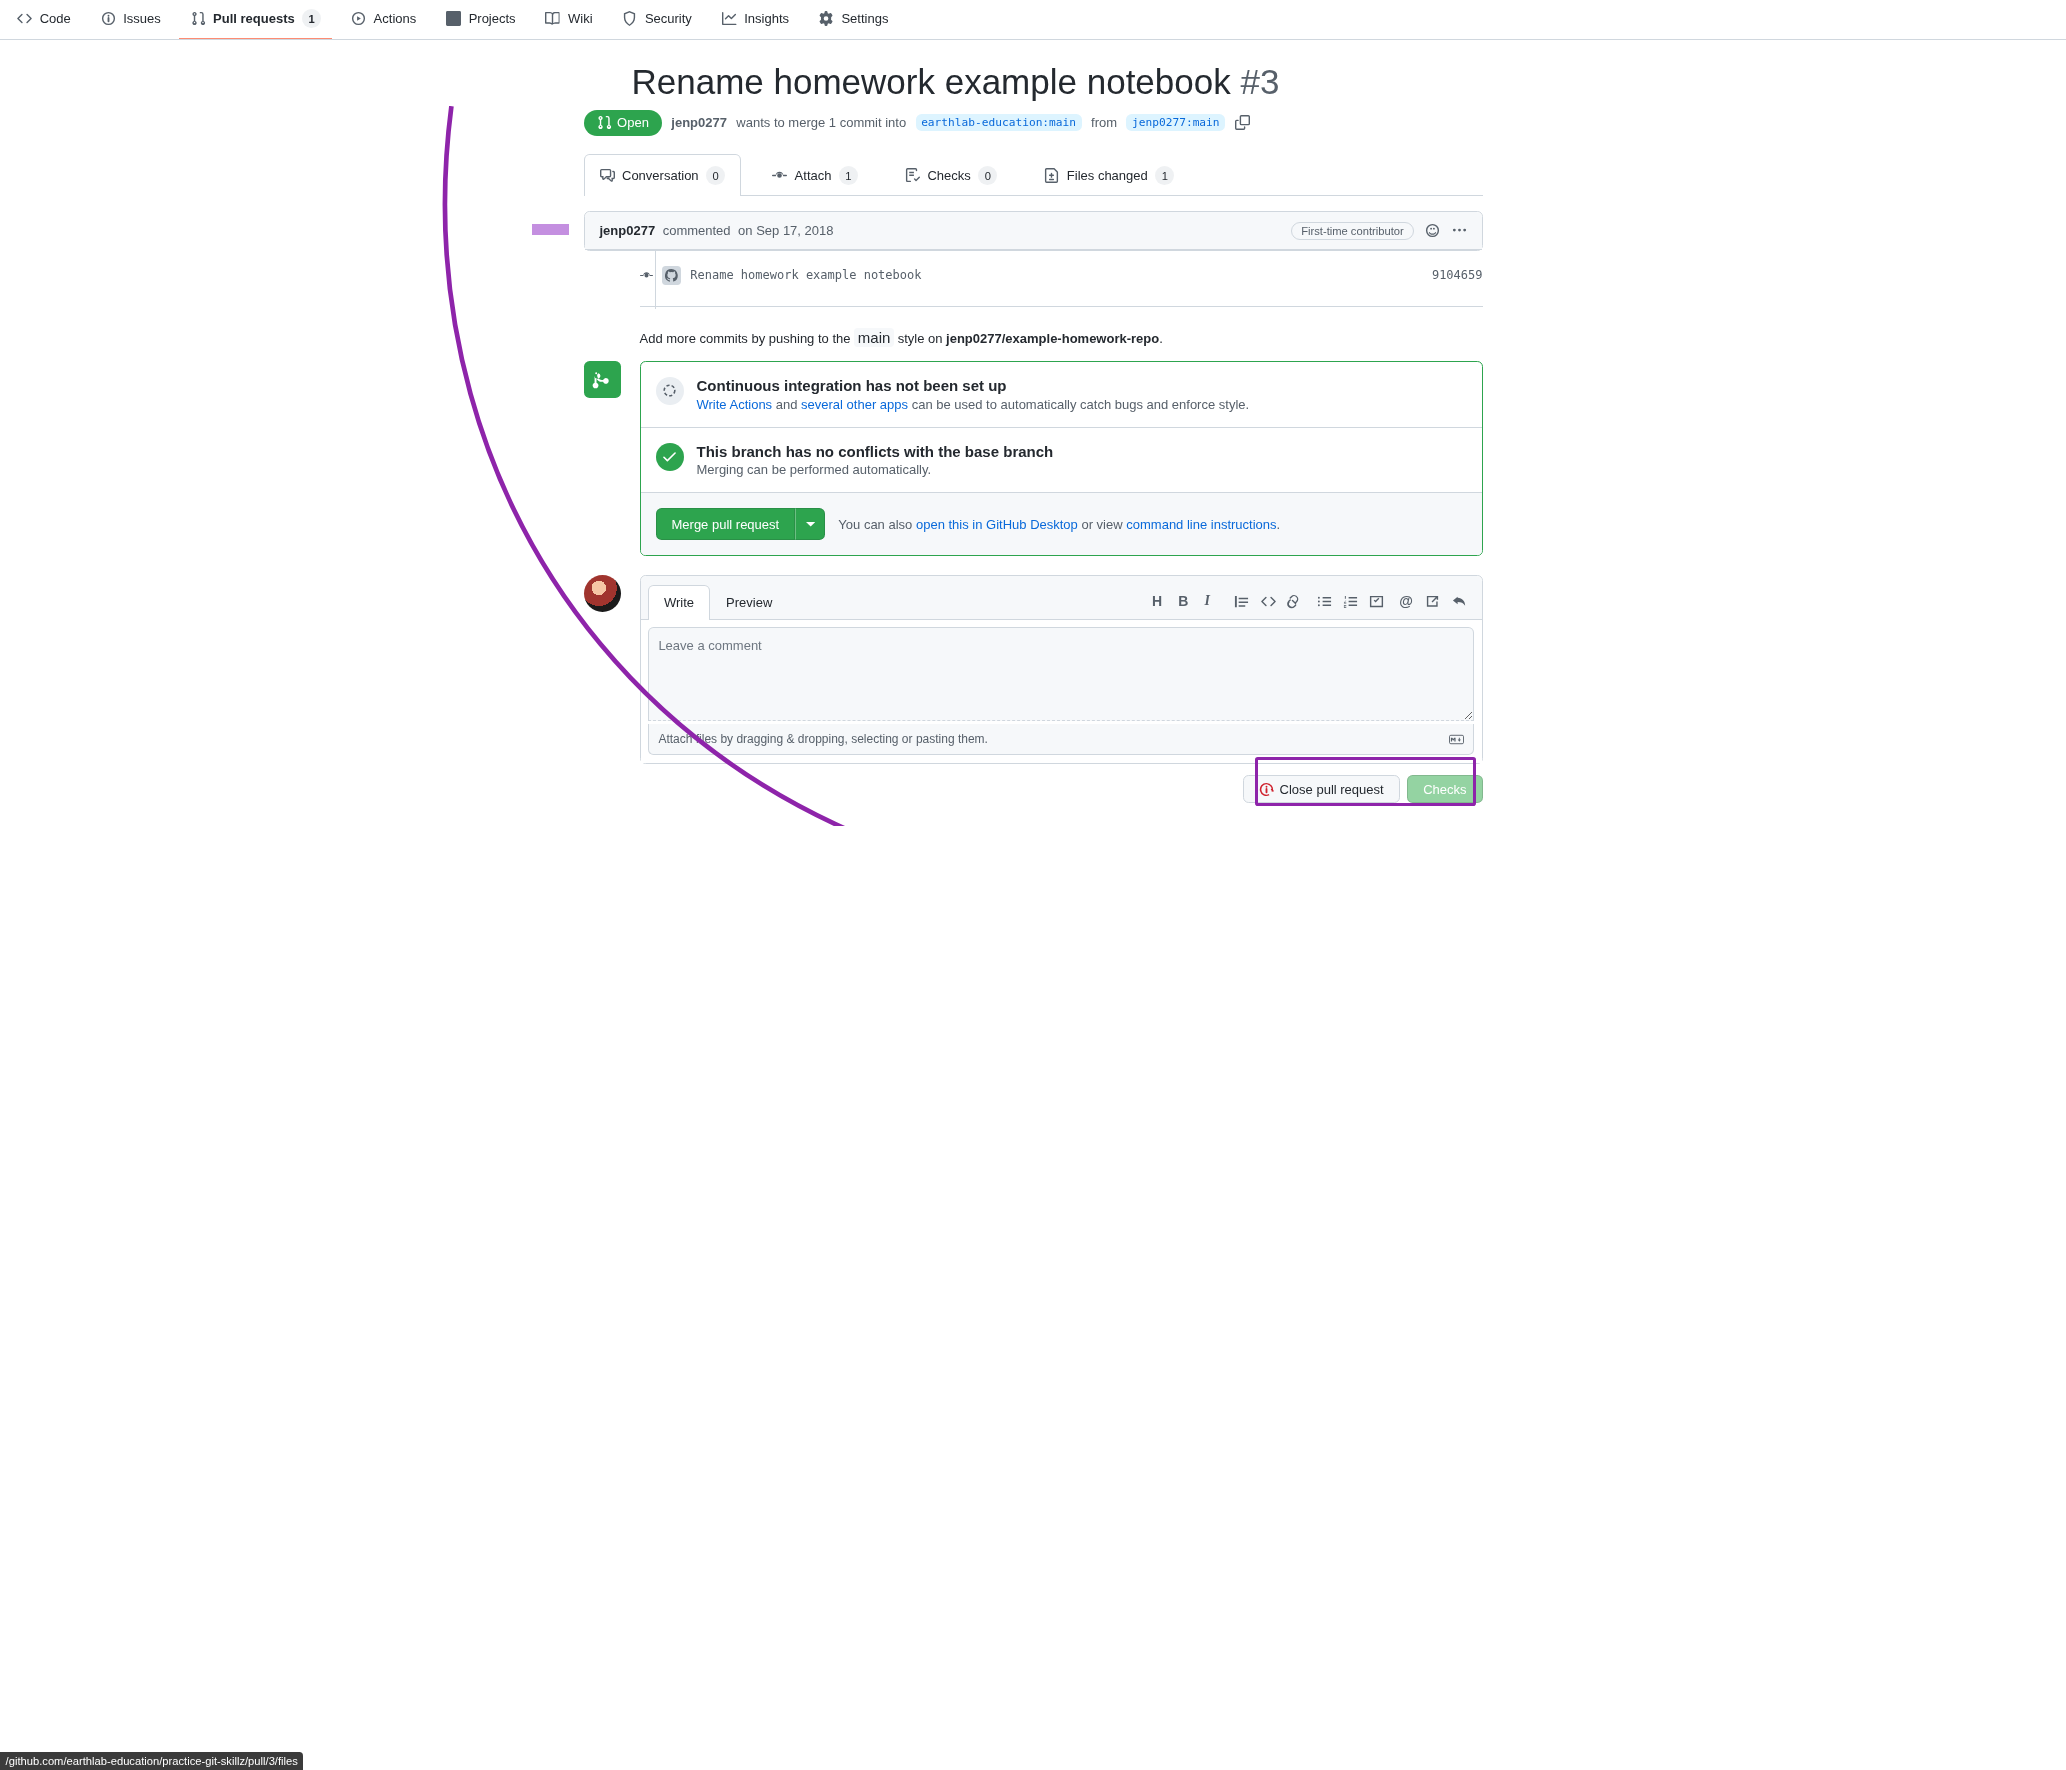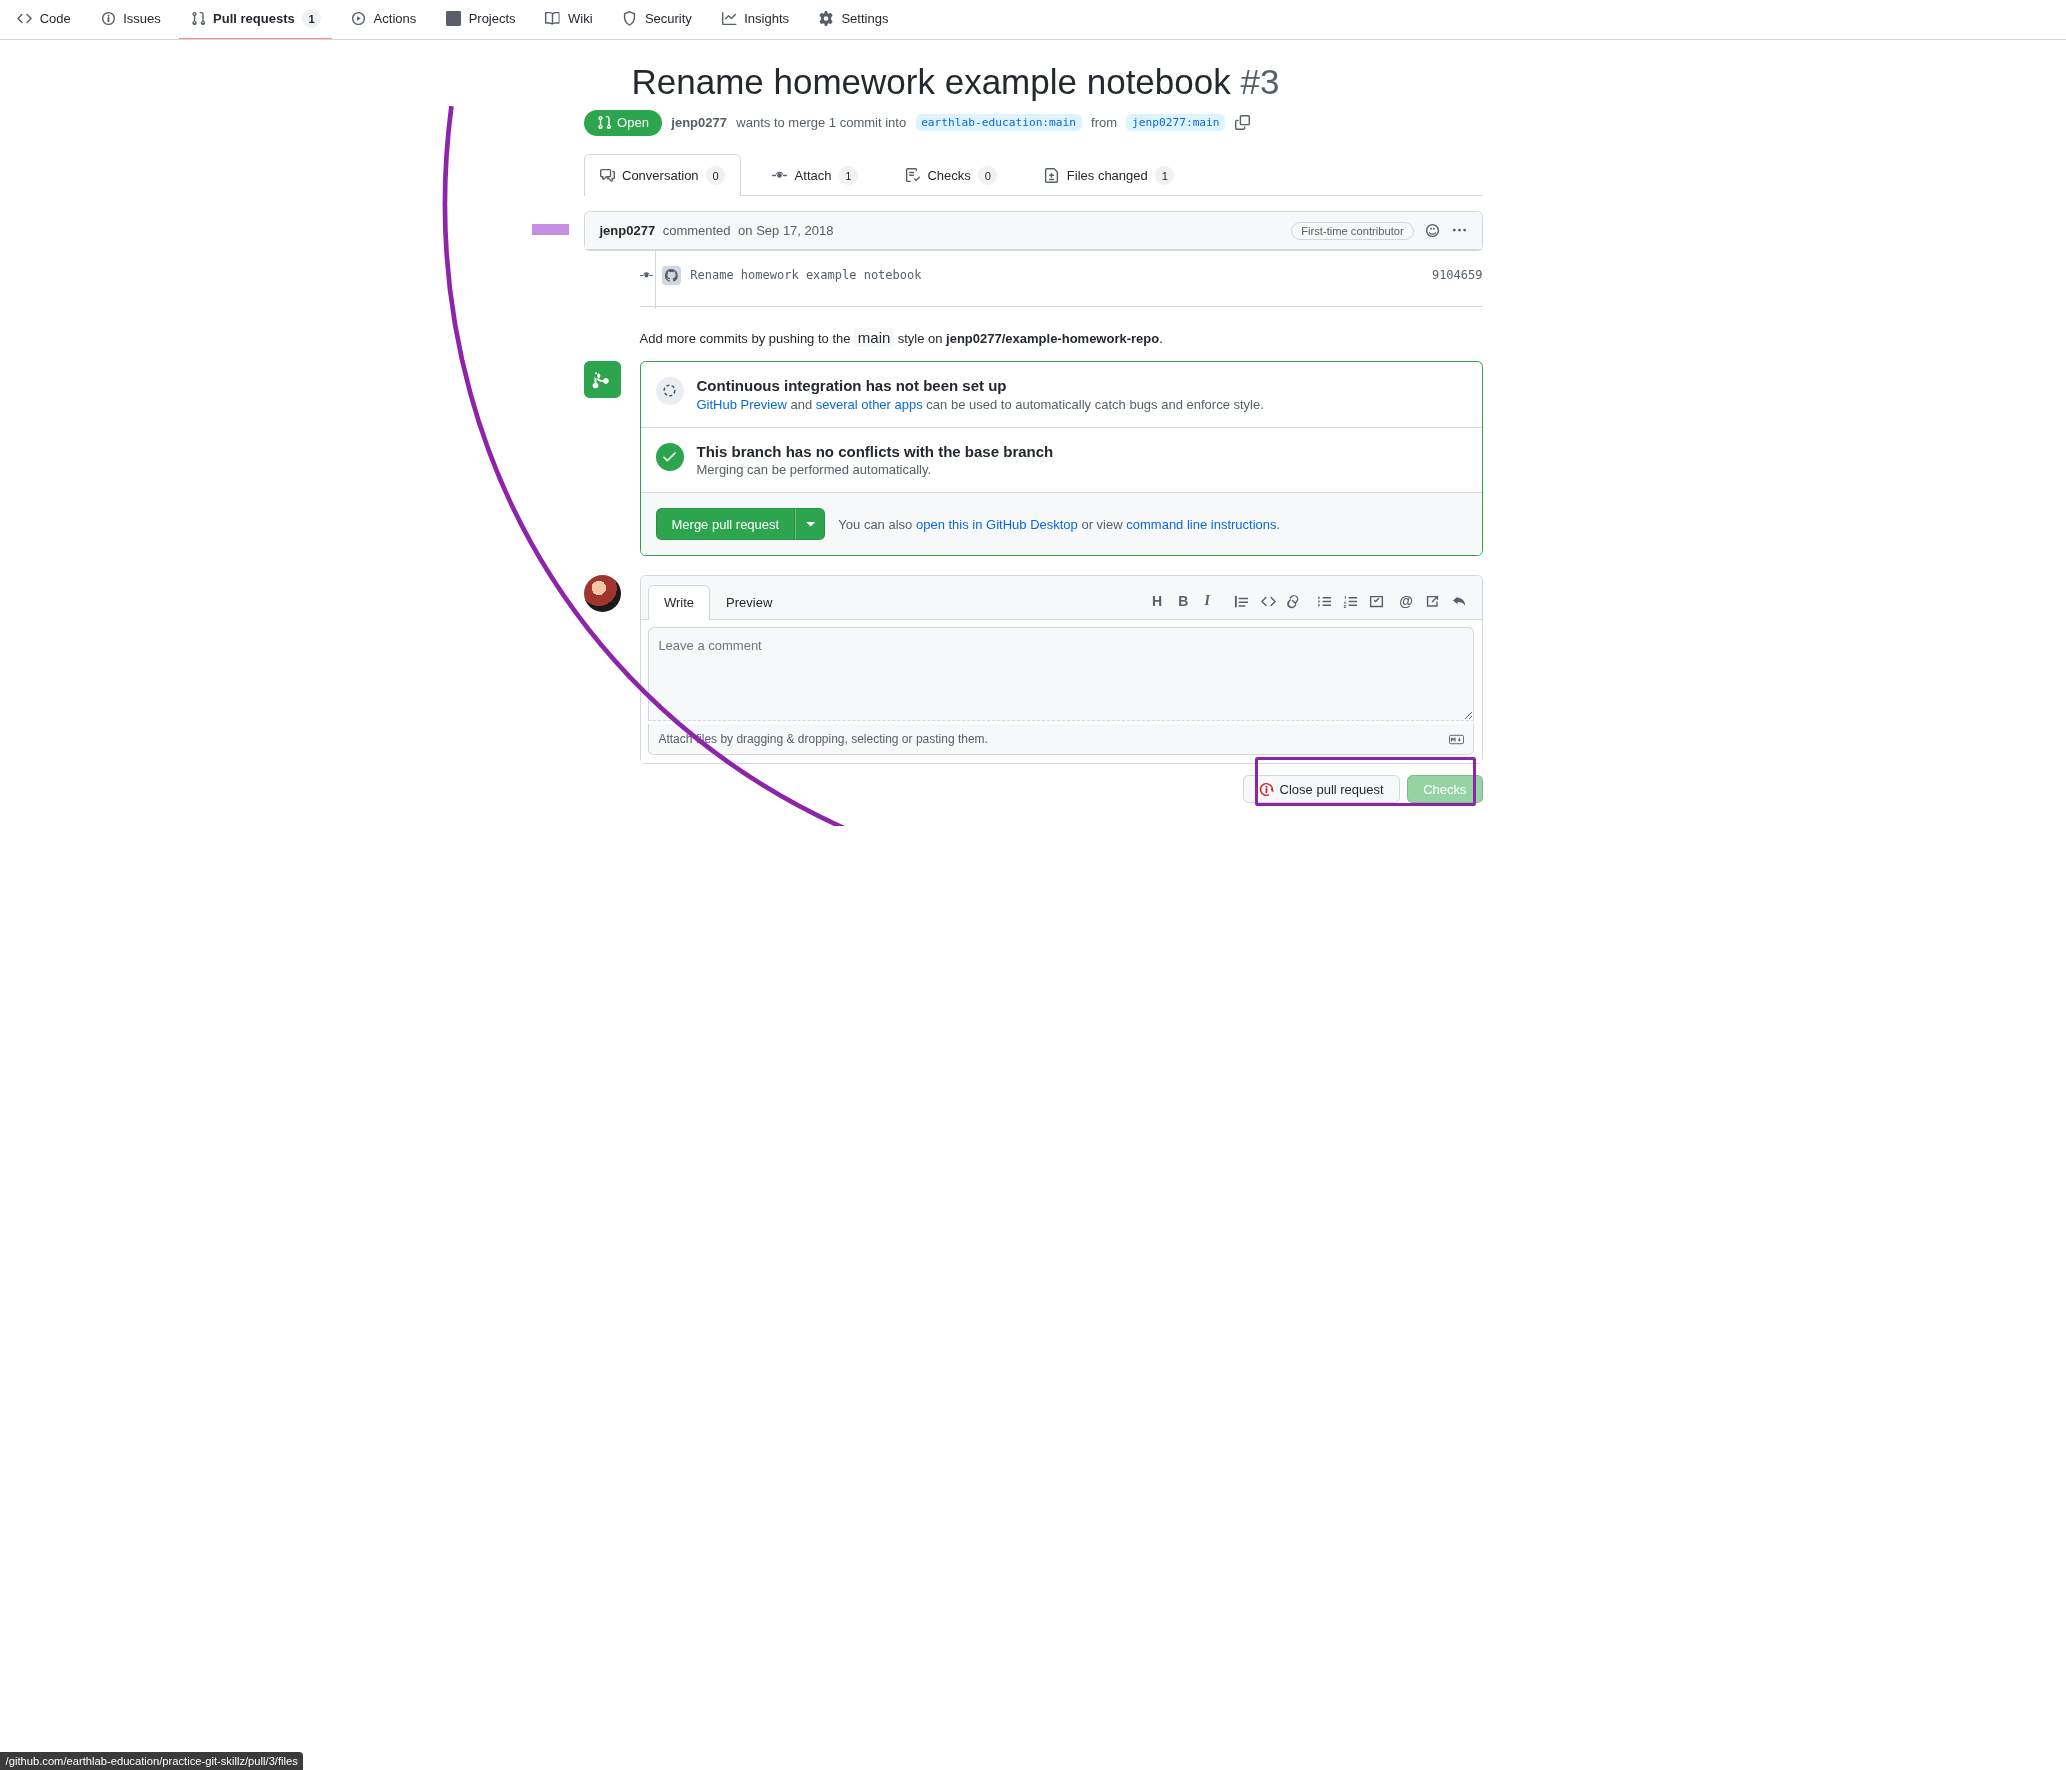--- a/index.html
+++ b/index.html
@@ -582,21 +582,21 @@
       <div class="merge-box">
         <div class="merge-section">
           <div class="status-circle gray">
               <svg viewBox="0 0 16 16">
                 <circle cx="8" cy="8" r="5" fill="none" stroke="#57606a" stroke-width="1.5" stroke-dasharray="3 2"></circle>
               </svg>
             </div>
           <div>
             <h3>Continuous integration has not been set up</h3>
             <p>
-              <a>GitHub Preview</a>
+              <a>Write Actions</a>
               <span>and</span>
               <a>several other apps</a>
               <span>can be used to automatically catch bugs and enforce style.</span>
             </p>
           </div>
         </div>
         <div class="merge-section">
           <div class="status-circle green">
               <svg viewBox="0 0 16 16">
                 <path d="M13.78 4.22a.75.75 0 010 1.06l-7.25 7.25a.75.75 0 01-1.06 0L2.22 9.28a.75.75 0 011.06-1.06L6 10.94l6.72-6.72a.75.75 0 011.06 0z"></path>

